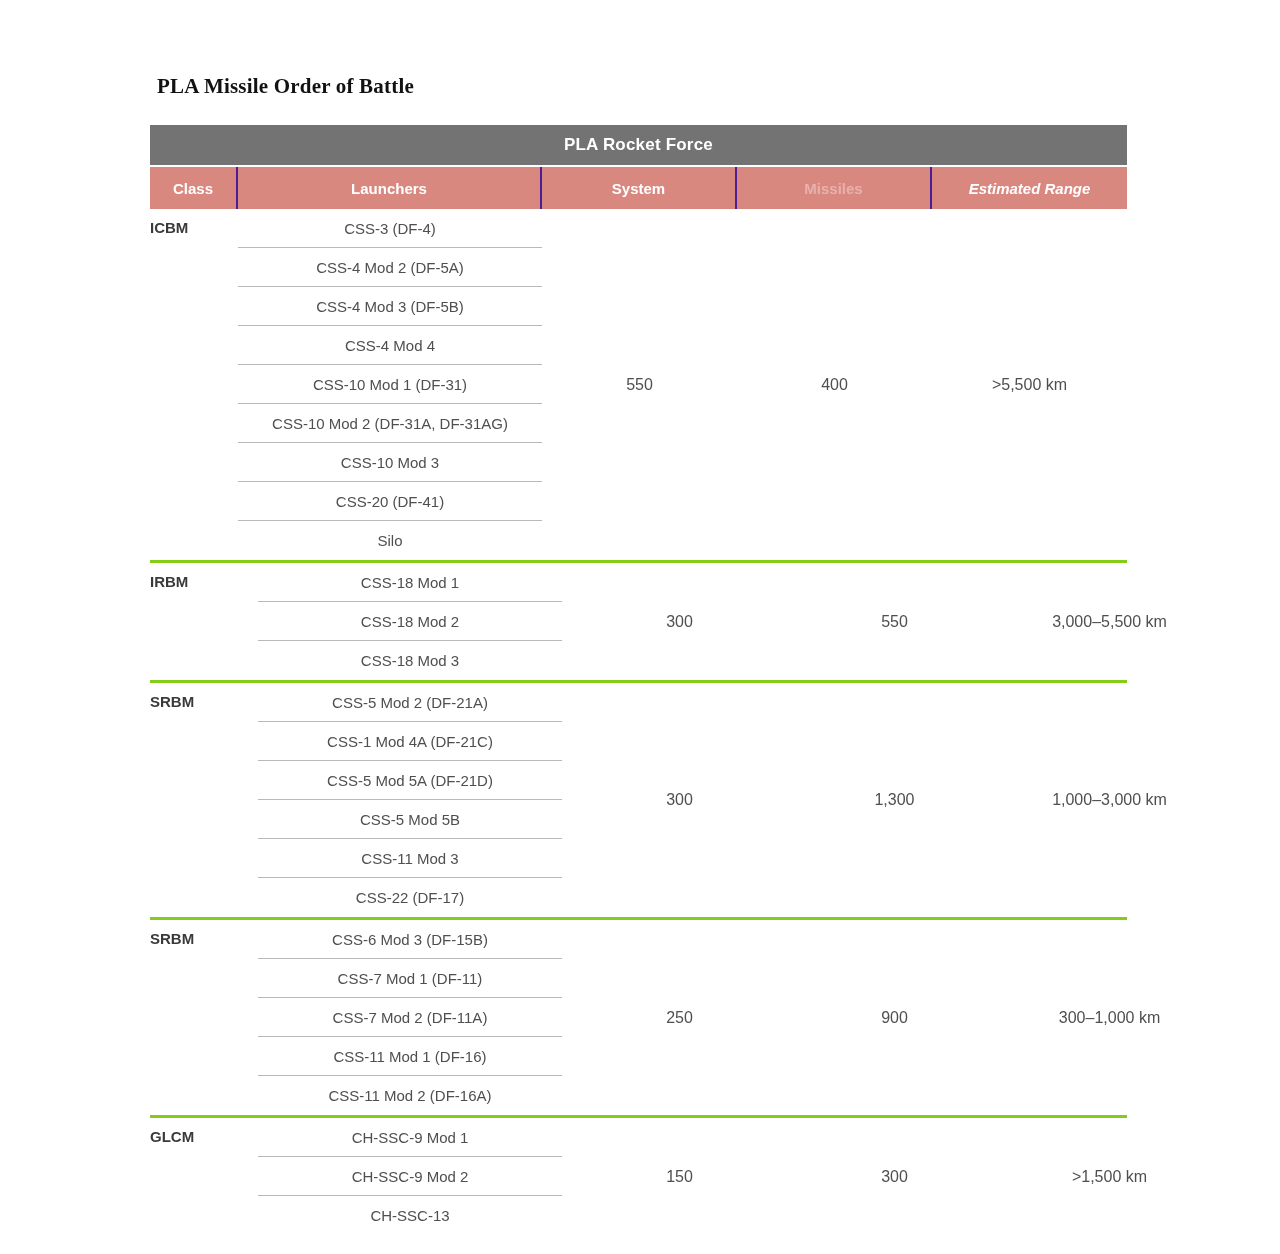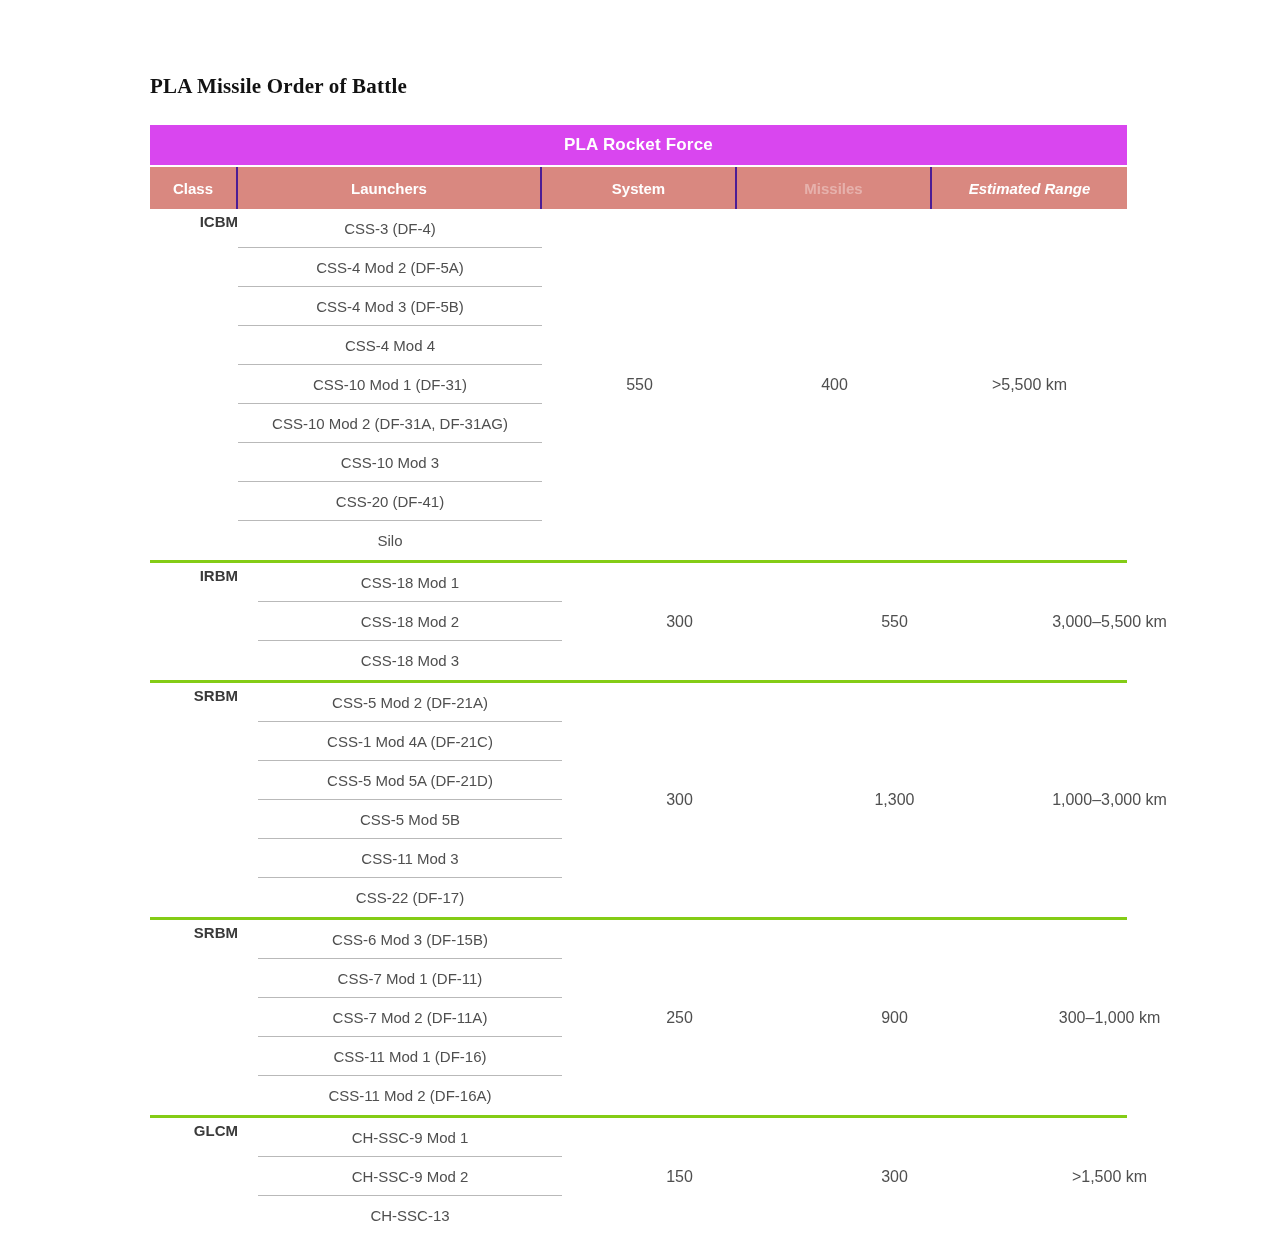--- a/index.html
+++ b/index.html
@@ -11,29 +11,29 @@
     font-family: "Liberation Sans", sans-serif;
     color: #4f4f4f;
   }
   .page { padding: 74px 0 0 150px; }
 
   .page-title {
     font-family: "Liberation Serif", serif;
     font-size: 21px;
     font-weight: 700;
     color: #121212;
-    margin: 0 0 26px 0;
+    margin: 0 0 26px 7px;
     letter-spacing: 0.2px;
   }
 
   .rf-table { width: 977px; }
 
   .tbl-title {
     height: 40px;
-    background: #d946ef;
+    background: #737373;
     color: #ffffff;
     font-weight: 700;
     font-size: 17px;
     display: flex;
     align-items: center;
     justify-content: center;
     letter-spacing: 0.2px;
   }
 
   .grid-cols {
@@ -52,22 +52,22 @@
     align-items: center;
     justify-content: center;
     border-right: 2px solid #4c1d95;
   }
   .tbl-head > div:last-child { border-right: none; font-style: italic; }
   .ghost { opacity: 0.35; filter: blur(0.6px); }
 
   .group + .group { border-top: 3px solid #84cc16; gap: 20px; }
 
   .cell-class {
-    padding-top: 4px;
-    text-align: right;
+    padding-top: 10px;
+    text-align: left;
     font-weight: 700;
     font-size: 15px;
     color: #3a3a3a;
   }
 
   .systems { display: flex; flex-direction: column; }
   .sys {
     height: 39px;
     display: flex;
     align-items: center;

